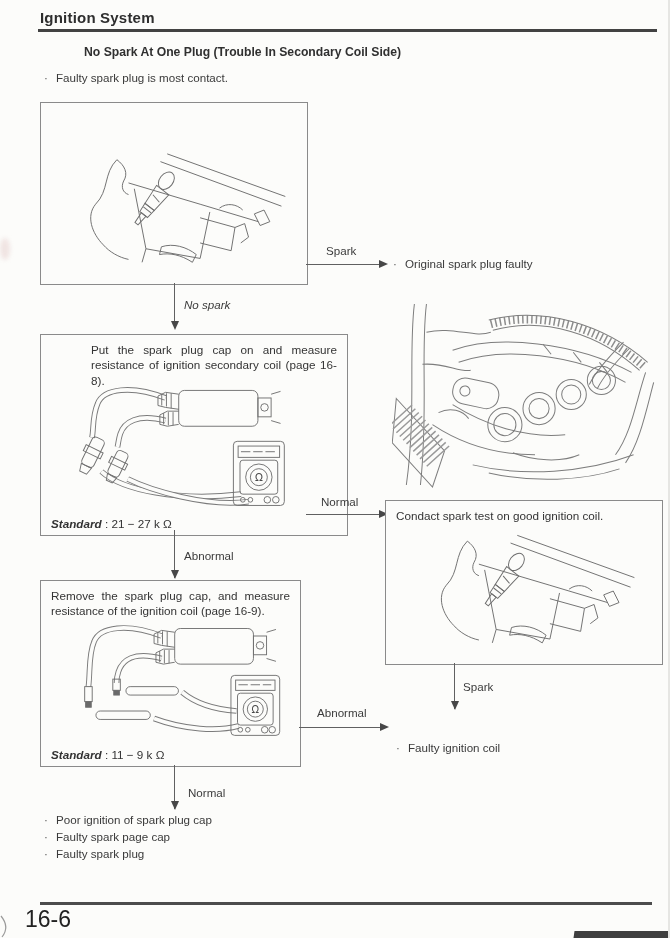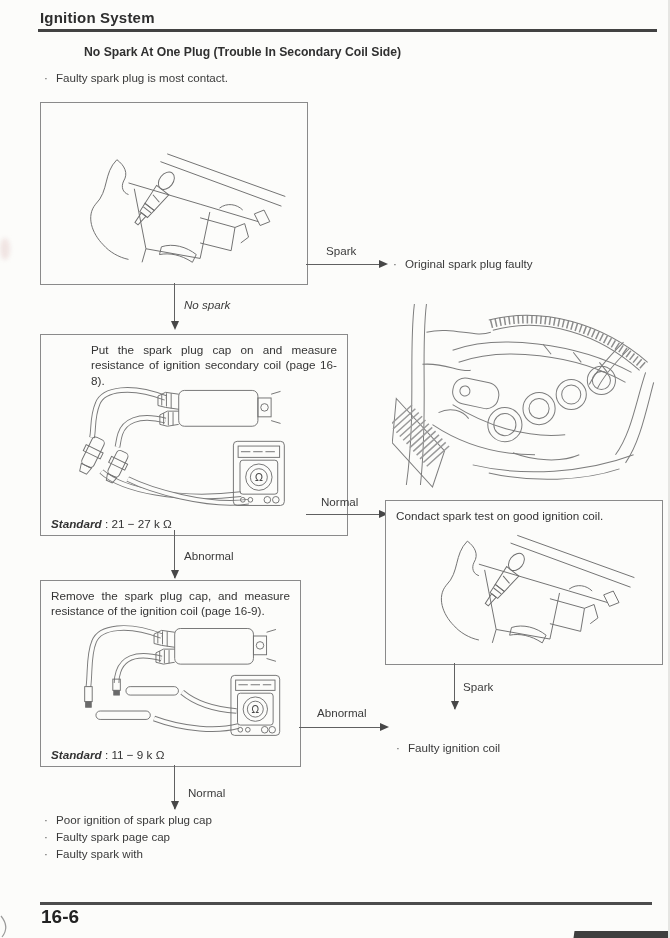--- a/index.html
+++ b/index.html
@@ -19,21 +19,21 @@
   .std { position:absolute; left:10px; bottom:5px; font-size:11.7px; color:#333; white-space:nowrap; }
   .std .std-label { font-weight:bold;font-style:italic; }
   .flabel { position:absolute; font-size:11.6px; color:#3c3c3c; white-space:nowrap; }
   .hline { position:absolute; height:1px; background:#606060; }
   .vline { position:absolute; width:1px; background:#606060; }
   .ah-right { position:absolute; width:0; height:0; border-top:4px solid transparent; border-bottom:4px solid transparent; border-left:9px solid #474747; }
   .ah-down  { position:absolute; width:0; height:0; border-left:4px solid transparent; border-right:4px solid transparent; border-top:9px solid #474747; }
   .art { position:absolute; }
   .art svg { width:100%; height:100%; }
   .ftr-rule { position:absolute; left:40px; top:902px; width:612px; height:3px; background:#4c4c4c; }
-  .page-num { position:absolute; left:41px; top:906px; font-size:19px; font-weight:bold; color:#222; }
+  .page-num { position:absolute; left:25px; top:906px; font-size:23px; font-weight:normal; color:#222; }
   .scan-bar-br { position:absolute; left:574px; top:931px; width:96px; height:7px; background:#3f3f3f; transform:skewX(-8deg); }
   .scan-edge-right { position:absolute; right:0; top:0; width:2px; height:100%; background:#e6e6e3; }
   .scan-curl { position:absolute; left:0px; top:915px; width:22px; height:23px; }
   .scan-smudge { position:absolute; left:0px; top:238px; width:10px; height:22px; background:#f0e4e2; border-radius:50%; filter:blur(2px); }
 </style>
 </head>
 <body>
 
 <div class="page">
 
@@ -293,21 +293,21 @@
   <div class="ah-down" style="left:171px; top:801px;"></div>
   <div class="flabel" style="left:188px; top:786px;">Normal</div>
 
   <div class="brow" style="left:44px; top:813px;">
     <span class="mark">·</span><span>Poor ignition of spark plug cap</span>
   </div>
   <div class="brow" style="left:44px; top:830px;">
     <span class="mark">·</span><span>Faulty spark page cap</span>
   </div>
   <div class="brow" style="left:44px; top:847px;">
-    <span class="mark">·</span><span>Faulty spark with</span>
+    <span class="mark">·</span><span>Faulty spark plug</span>
   </div>
 
   <div class="ftr-rule"></div>
   <div class="page-num">16-6</div>
 
   <div class="scan-bar-br"></div>
   <div class="scan-edge-right"></div>
   <div class="scan-smudge"></div>
   <svg class="scan-curl" viewBox="0 0 22 23">
     <path d="M1,1 Q10,12 2,22" stroke="#9a9a9a" fill="none" stroke-width="1.2"></path>

